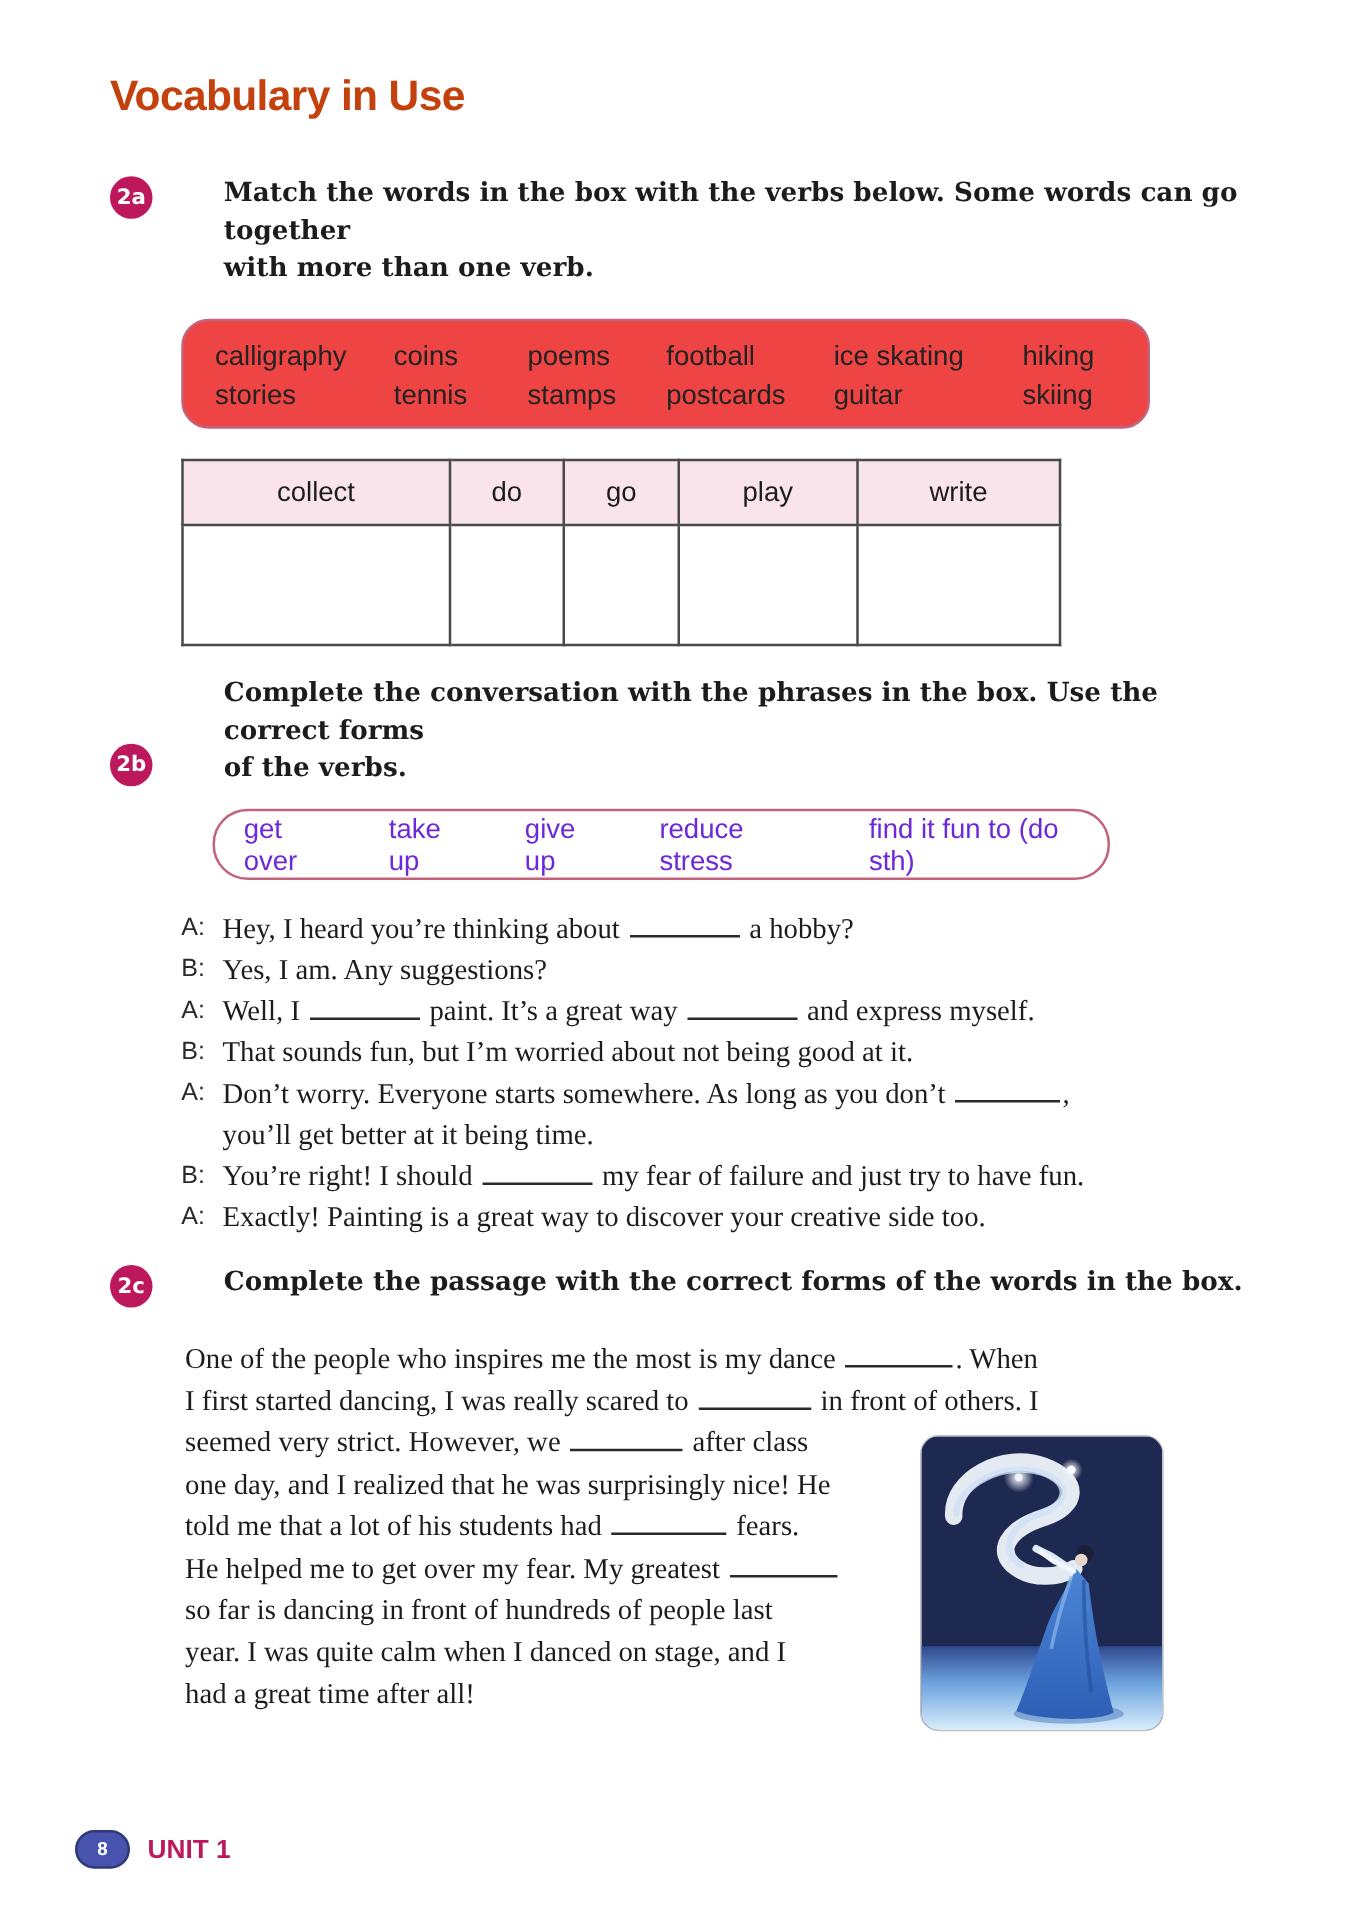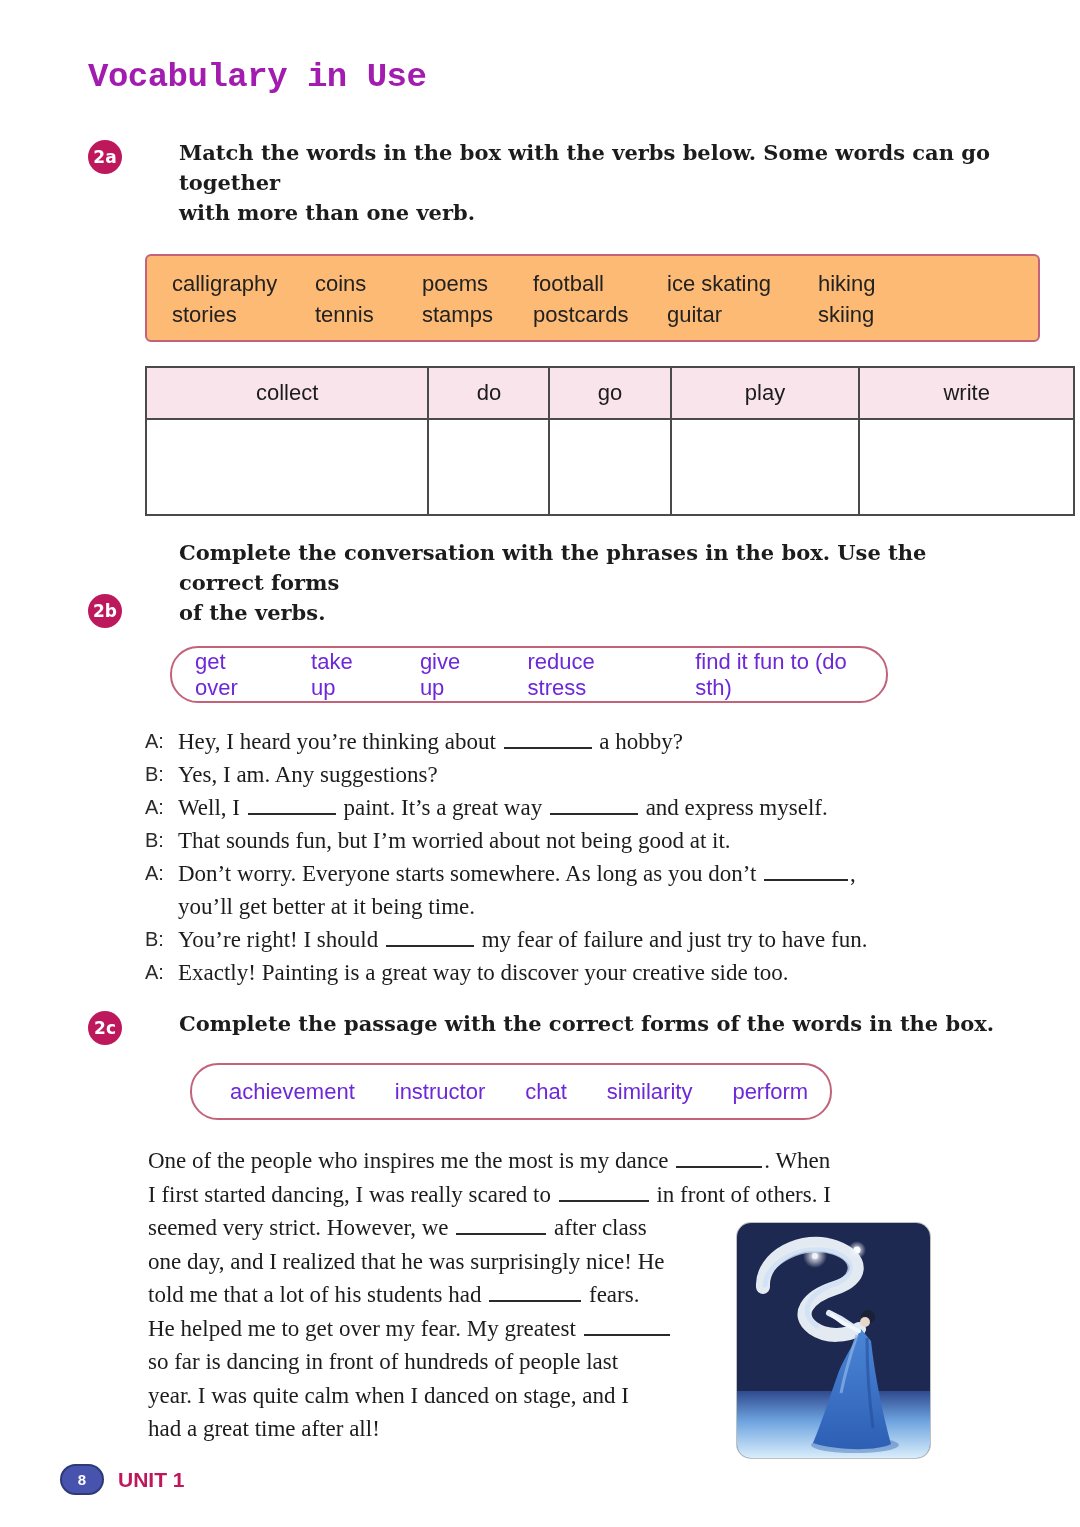--- a/index.html
+++ b/index.html
@@ -1,39 +1,39 @@
 <!DOCTYPE html>
 <html><head>
 <meta charset="utf-8">
 <style>
   html,body{margin:0;padding:0;}
   body{width:1080px;height:1527px;background:#ffffff;position:relative;
        font-family:"Liberation Serif",serif;color:#1c1c1c;overflow:hidden;}
   .content{position:absolute;left:88px;top:0;width:920px;}
 
   
-  h1.page-title{margin:58px 0 0 0;font-family:Liberation Mono, monospace;
-       font-weight:bold;font-size:34px;letter-spacing:-0.5px;color:#a21caf;}
+  h1.page-title{margin:58px 0 0 0;font-family:Liberation Sans, sans-serif;
+       font-weight:bold;font-size:34px;letter-spacing:-0.5px;color:#c2410c;}
 
   
   .sec-head{display:flex;align-items:flex-start;gap:21px;}
   .badge{flex:0 0 auto;width:34px;height:34px;border-radius:50%;background:#be185d;
        color:#fff;font-family:"DejaVu Sans","Liberation Sans",sans-serif;font-weight:bold;
        font-size:17px;display:flex;align-items:center;justify-content:center;margin-top:2px;}
   .instruction{font-family:"DejaVu Serif","Liberation Serif",serif;font-weight:bold;
        font-size:21px;line-height:30px;white-space:pre-line;margin-left:36px;}
 
   
-  .wordbox{margin:26px 0 0 57px;width:895px;box-sizing:border-box;border:2px solid #c2637b;
-       border-radius:6px;padding:12px 10px 10px 25px;background:#fdba74;}
+  .wordbox{margin:26px 0 0 57px;width:775px;box-sizing:border-box;border:2px solid #c2637b;
+       border-radius:22px;padding:12px 10px 10px 25px;background:#ef4444;}
   .wordrow{display:grid;grid-template-columns:143px 107px 111px 134px 151px auto;
        font-family:"Liberation Sans",sans-serif;font-size:22px;color:#222;line-height:31px;}
 
   
-  table.verbtable{margin:24px 10px 0 57px;width:930px;border-collapse:collapse;}
+  table.verbtable{margin:24px 10px 0 57px;width:704px;border-collapse:collapse;}
   table.verbtable th{background:#f8e4ea;border:2px solid #4a4a4a;height:48px;
        font-family:"Liberation Sans",sans-serif;font-weight:normal;font-size:22px;color:#1c1c1c;}
   table.verbtable td{border:2px solid #4a4a4a;height:92px;background:#fff;}
 
   
   .pillbox{box-sizing:border-box;border:2px solid #c2637b;border-radius:28px;background:#fff;
        display:flex;align-items:center;font-family:"Liberation Sans",sans-serif;
        font-size:22px;color:#6d28d9;}
   #phrasebox{margin:18px 0 0 82px;width:718px;height:57px;padding-left:23px;gap:38px;}
   #wordbox2c{margin:18px 0 0 102px;width:642px;height:57px;padding-left:38px;gap:40px;}
@@ -161,27 +161,20 @@
         <span class="spk">A:</span>
         <span class="dlgtxt">Exactly! Painting is a great way to discover your creative side too.</span>
       </div>
     </div>
 
   <div class="sec-head" style="margin-top:20px;">
     <div class="badge">2c</div>
     <div class="instruction" id="instr2c">Complete the passage with the correct forms of the words in the box.</div>
   </div>
 
-  <div class="pillbox" id="wordbox2c">
-      <span class="word">achievement</span>
-      <span class="word">instructor</span>
-      <span class="word">chat</span>
-      <span class="word">similarity</span>
-      <span class="word">perform</span>
-    </div>
 
   <div class="passage" id="passage">
     <div class="photo">
       <svg width="193" height="235" viewBox="0 0 193 235" xmlns="http://www.w3.org/2000/svg">
         <defs>
           <linearGradient id="floorGrad" x1="0" y1="0" x2="0" y2="1">
             <stop offset="0" stop-color="#2f4a8f"></stop>
             <stop offset="0.45" stop-color="#6ea4df"></stop>
             <stop offset="1" stop-color="#d9edfb"></stop>
           </linearGradient>

